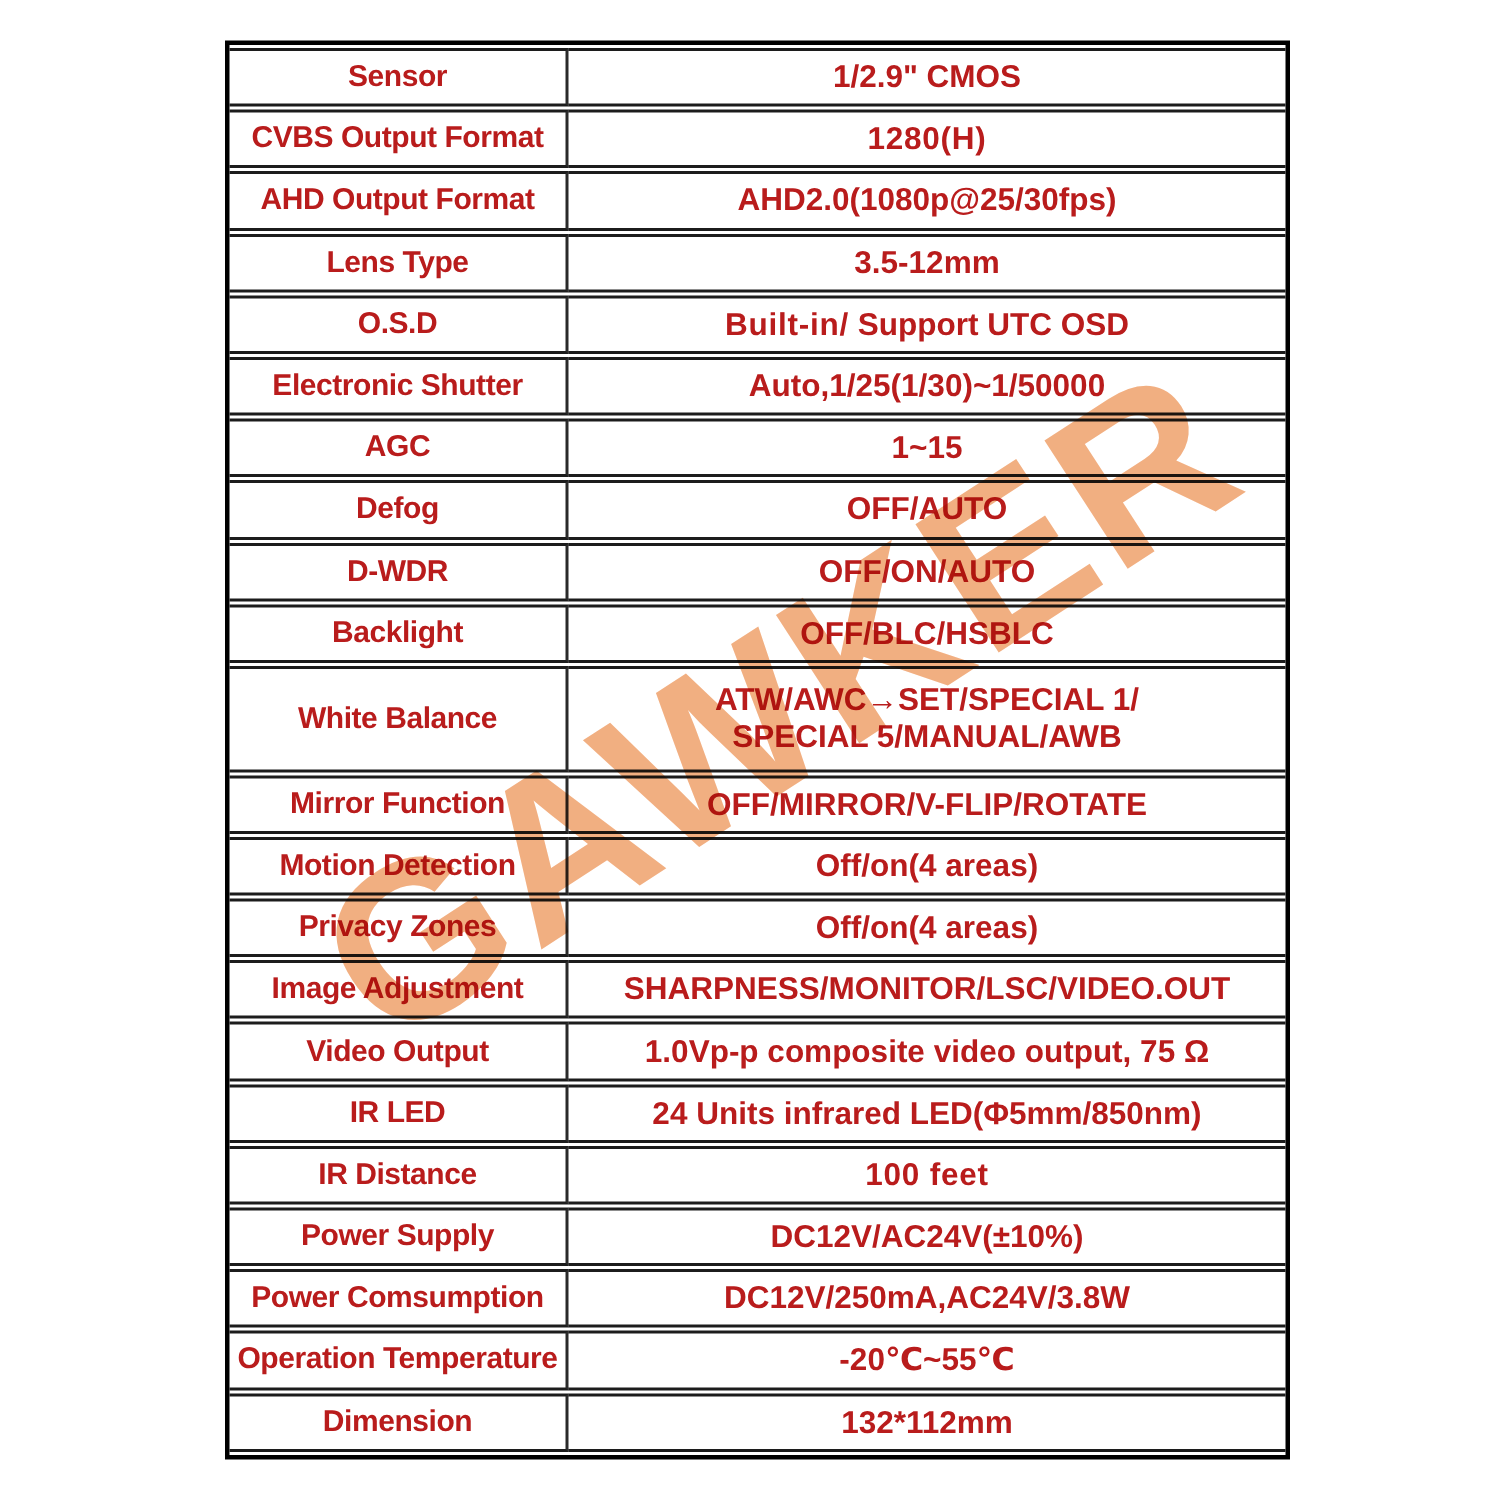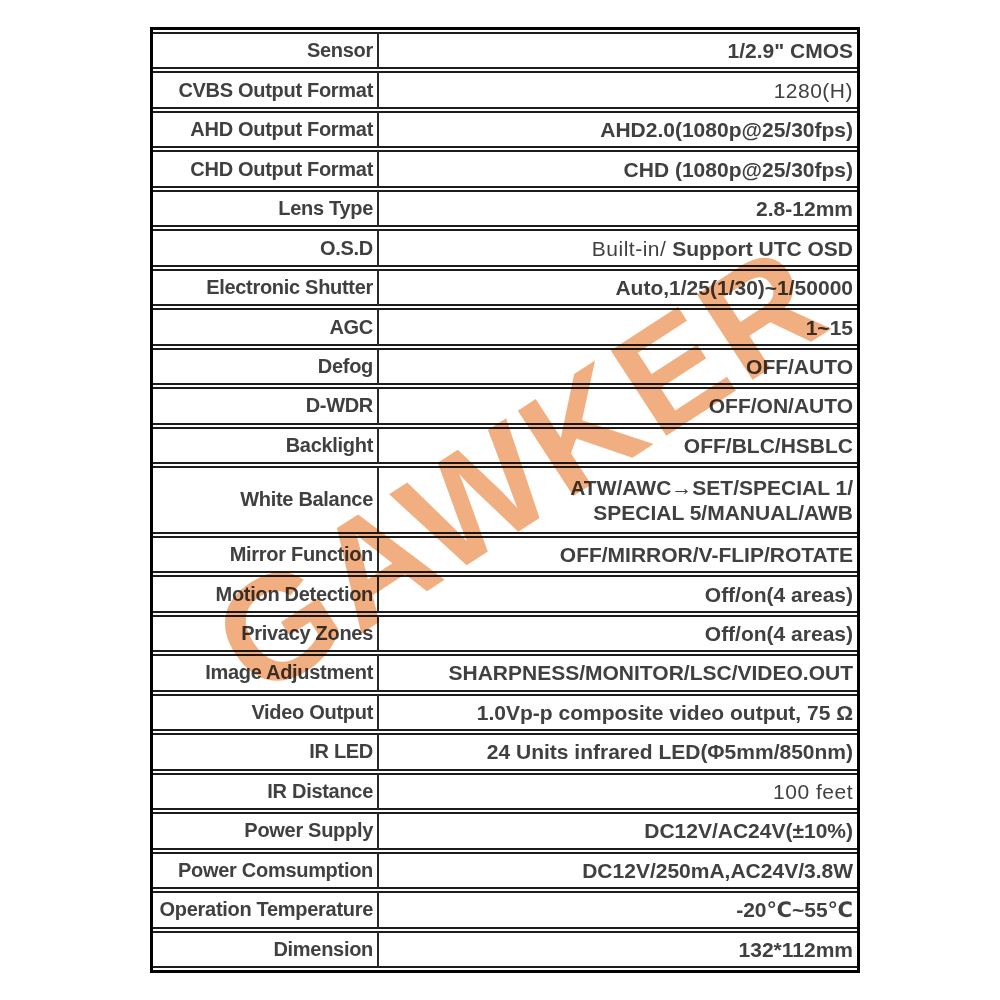--- a/index.html
+++ b/index.html
@@ -28,38 +28,38 @@
     border: 3px solid #000000;
     background: #ffffff;
     table-layout: fixed;
   }
   .spec-table td {
     border-top: 2px solid #1c1c1c;
     border-bottom: 2px solid #1c1c1c;
     padding: 1px 4px;
     height: 23px;
     vertical-align: middle;
-    text-align: right;
-    color: #404040;
+    text-align: center;
+    color: #b91c1c;
     font-size: 21px;
     line-height: 25px;
     white-space: nowrap;
     overflow: hidden;
   }
   .spec-table tr.tall td { height: 48px; }
   .spec-table td.label-cell {
     width: 216px;
     border-right: 2px solid #2a2a2a;
     font-weight: bold;
     font-size: 20px;
     letter-spacing: -0.3px;
   }
   .spec-table td.value-cell { }
   .w-bold { font-weight: bold; }
-  .w-normal { font-weight: normal; letter-spacing: 0.5px; }
+  .w-normal { font-weight: bold; letter-spacing: 0.5px; }
   .watermark {
     position: absolute;
     left: 520px;
     top: 470px;
     transform: translate(-50%, -50%) rotate(-33deg);
     font-size: 148px;
     font-weight: bold;
     letter-spacing: 4px;
     color: #f0a470;
     opacity: 0.88;
@@ -81,26 +81,22 @@
         </tr>
         <tr>
           <td class="label-cell">CVBS Output Format</td>
           <td class="value-cell"><span class="w-normal">1280(H)</span></td>
         </tr>
         <tr>
           <td class="label-cell">AHD Output Format</td>
           <td class="value-cell"><span class="w-bold">AHD2.0(1080p@25/30fps)</span></td>
         </tr>
         <tr>
-          <td class="label-cell">CHD Output Format</td>
-          <td class="value-cell"><span class="w-bold">CHD (1080p@25/30fps)</span></td>
-        </tr>
-        <tr>
           <td class="label-cell">Lens Type</td>
-          <td class="value-cell"><span class="w-bold">2.8-12mm</span></td>
+          <td class="value-cell"><span class="w-bold">3.5-12mm</span></td>
         </tr>
         <tr>
           <td class="label-cell">O.S.D</td>
           <td class="value-cell"><span class="w-normal">Built-in/</span><span class="w-bold"> Support UTC OSD</span></td>
         </tr>
         <tr>
           <td class="label-cell">Electronic Shutter</td>
           <td class="value-cell"><span class="w-bold">Auto,1/25(1/30)~1/50000</span></td>
         </tr>
         <tr>

